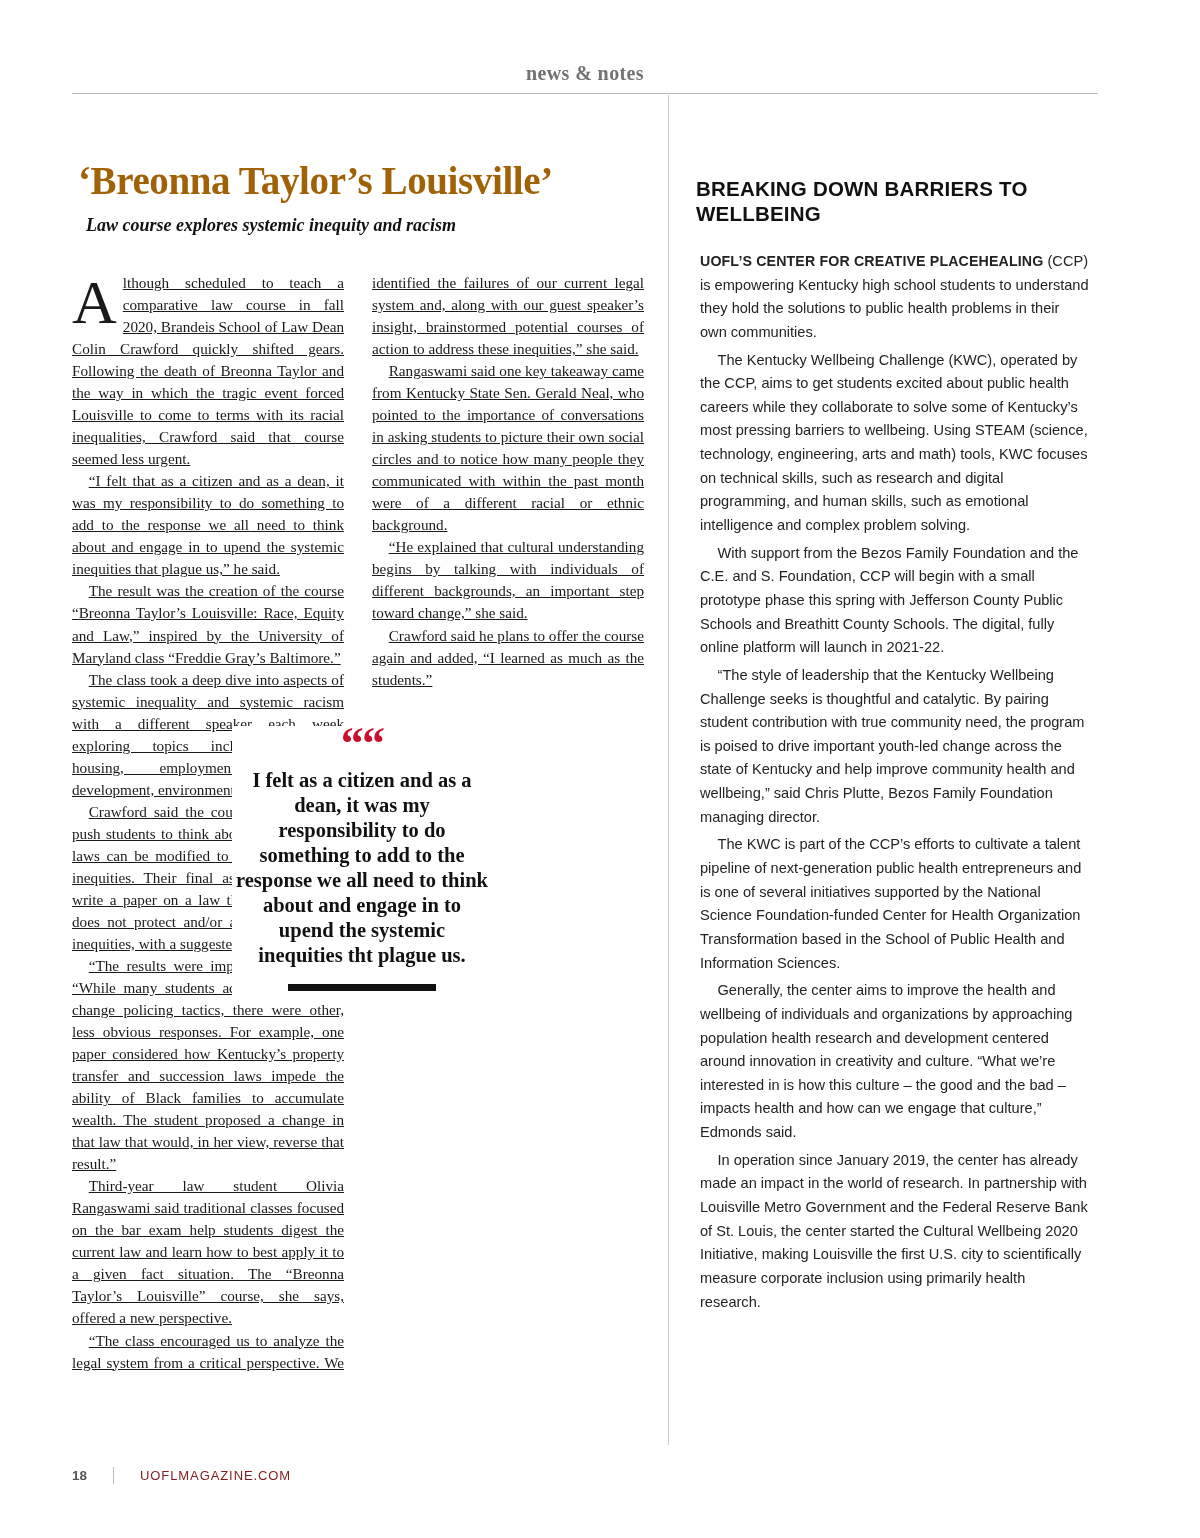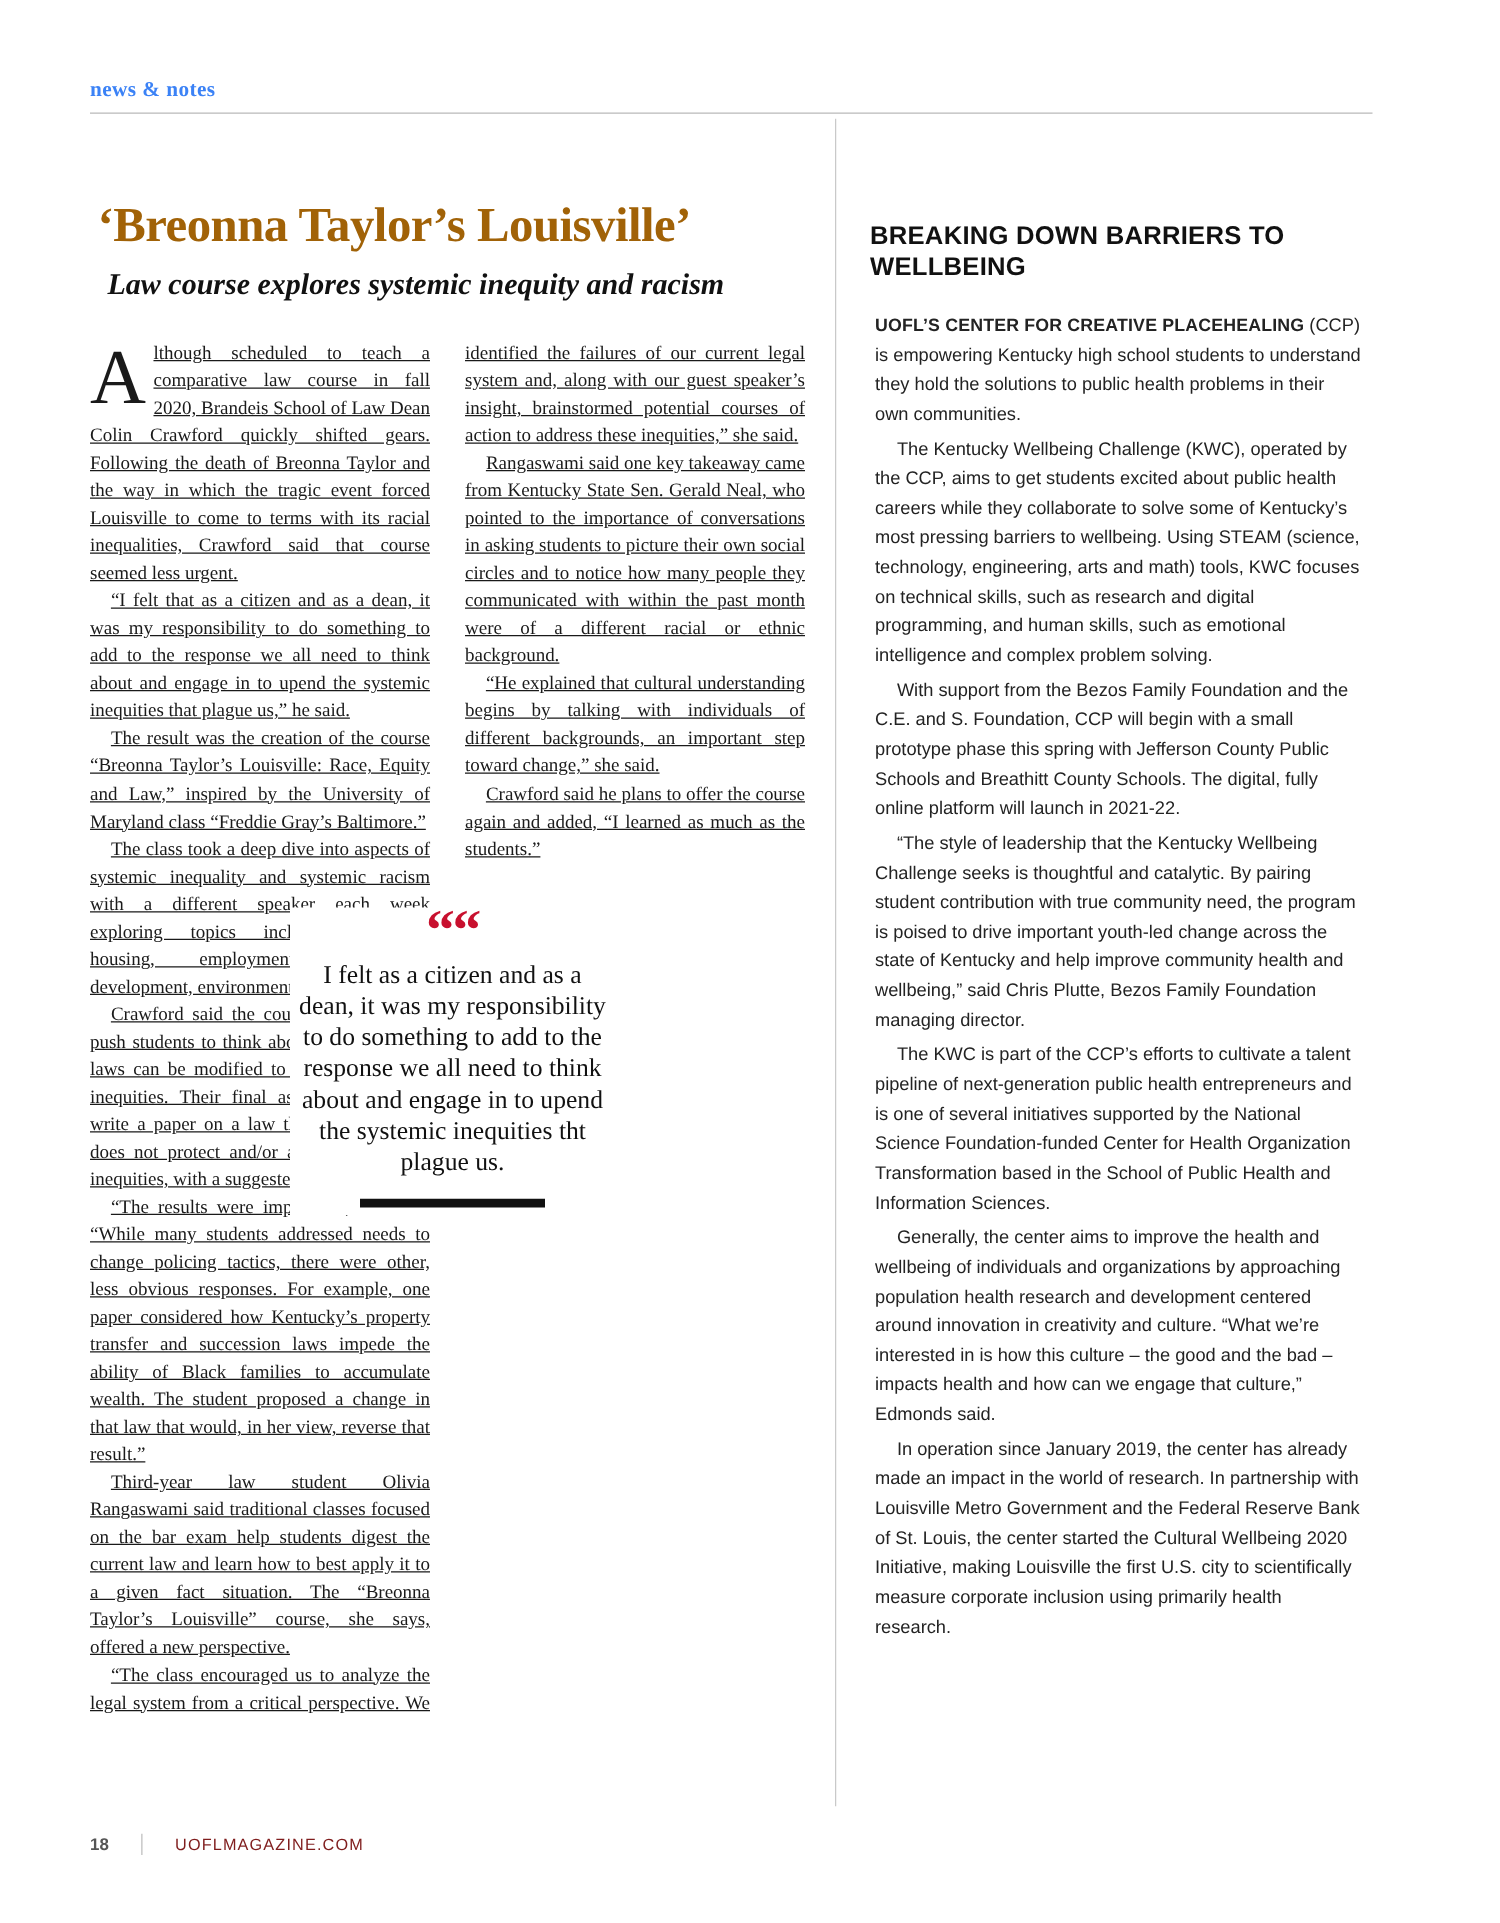--- a/index.html
+++ b/index.html
@@ -25,23 +25,24 @@
   
   .running-head {
     position: absolute;
     left: 72px;
     top: 62px;
     width: 1026px;
   }
   .running-head .rh-text {
     font-family: "Liberation Serif", serif;
     font-weight: bold;
-    font-size: 17px;
+    font-size: 20px;
     letter-spacing: 0.02em;
-    color: #3b82f6;
+    color: #737373;
+    text-align: center;
   }
   .running-head .rh-rule {
     margin-top: 8px;
     border-bottom: 1px solid #b9b9b9;
     width: 100%;
   }
 
   
   .col-divider {
     position: absolute;
@@ -65,21 +66,21 @@
     font-weight: bold;
     line-height: 1.06;
     letter-spacing: -0.01em;
     margin: 0 0 14px 0;
     color: #a16207;
   }
   .deck {
     font-family: "Liberation Serif", serif;
     font-style: italic;
     font-weight: bold;
-    font-size: 24px;
+    font-size: 18px;
     line-height: 1.15;
     margin: 0 0 22px 8px;
     color: #111;
   }
 
   .cols {
     position: absolute;
     left: 72px;
     top: 272px;
     width: 572px;
@@ -125,21 +126,21 @@
     font-family: "Liberation Serif", serif;
     color: #c8102e;
     font-size: 46px;
     line-height: 0.7;
     font-weight: bold;
     letter-spacing: -0.04em;
     margin-bottom: 8px;
   }
   .pullquote .pq-text {
     font-family: "Liberation Serif", serif;
-    font-weight: normal;
+    font-weight: bold;
     font-size: 20.5px;
     line-height: 1.22;
     color: #111;
   }
   .pullquote .pq-rule {
     margin: 16px auto 0 auto;
     width: 148px;
     height: 7px;
     background: #111;
   }

